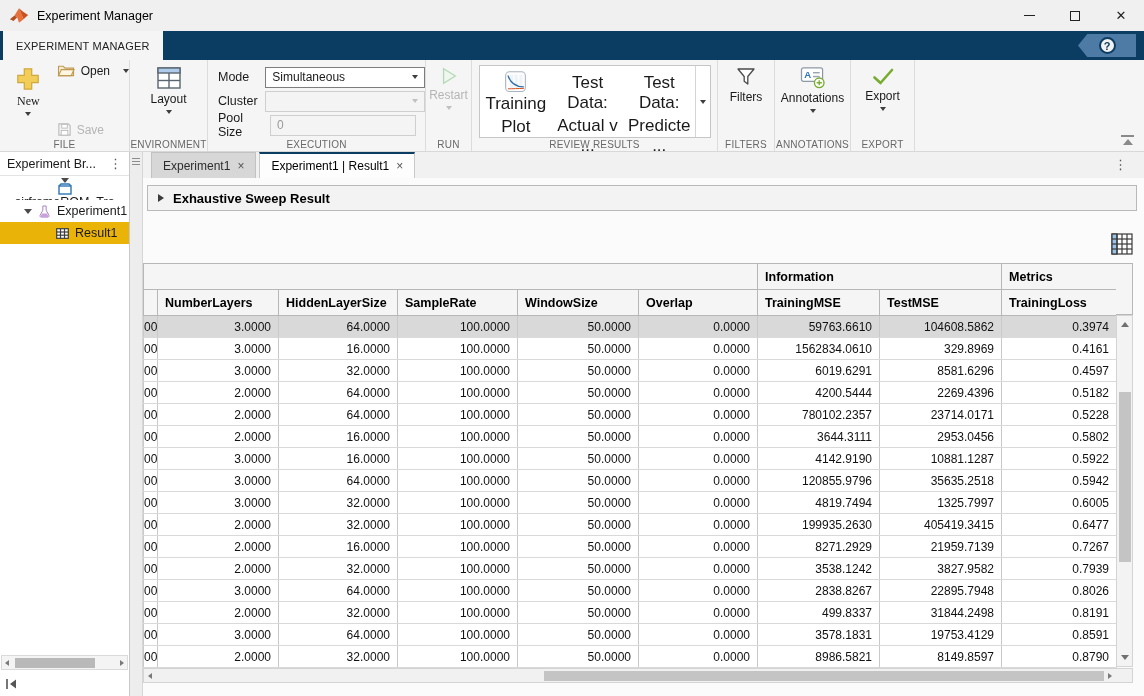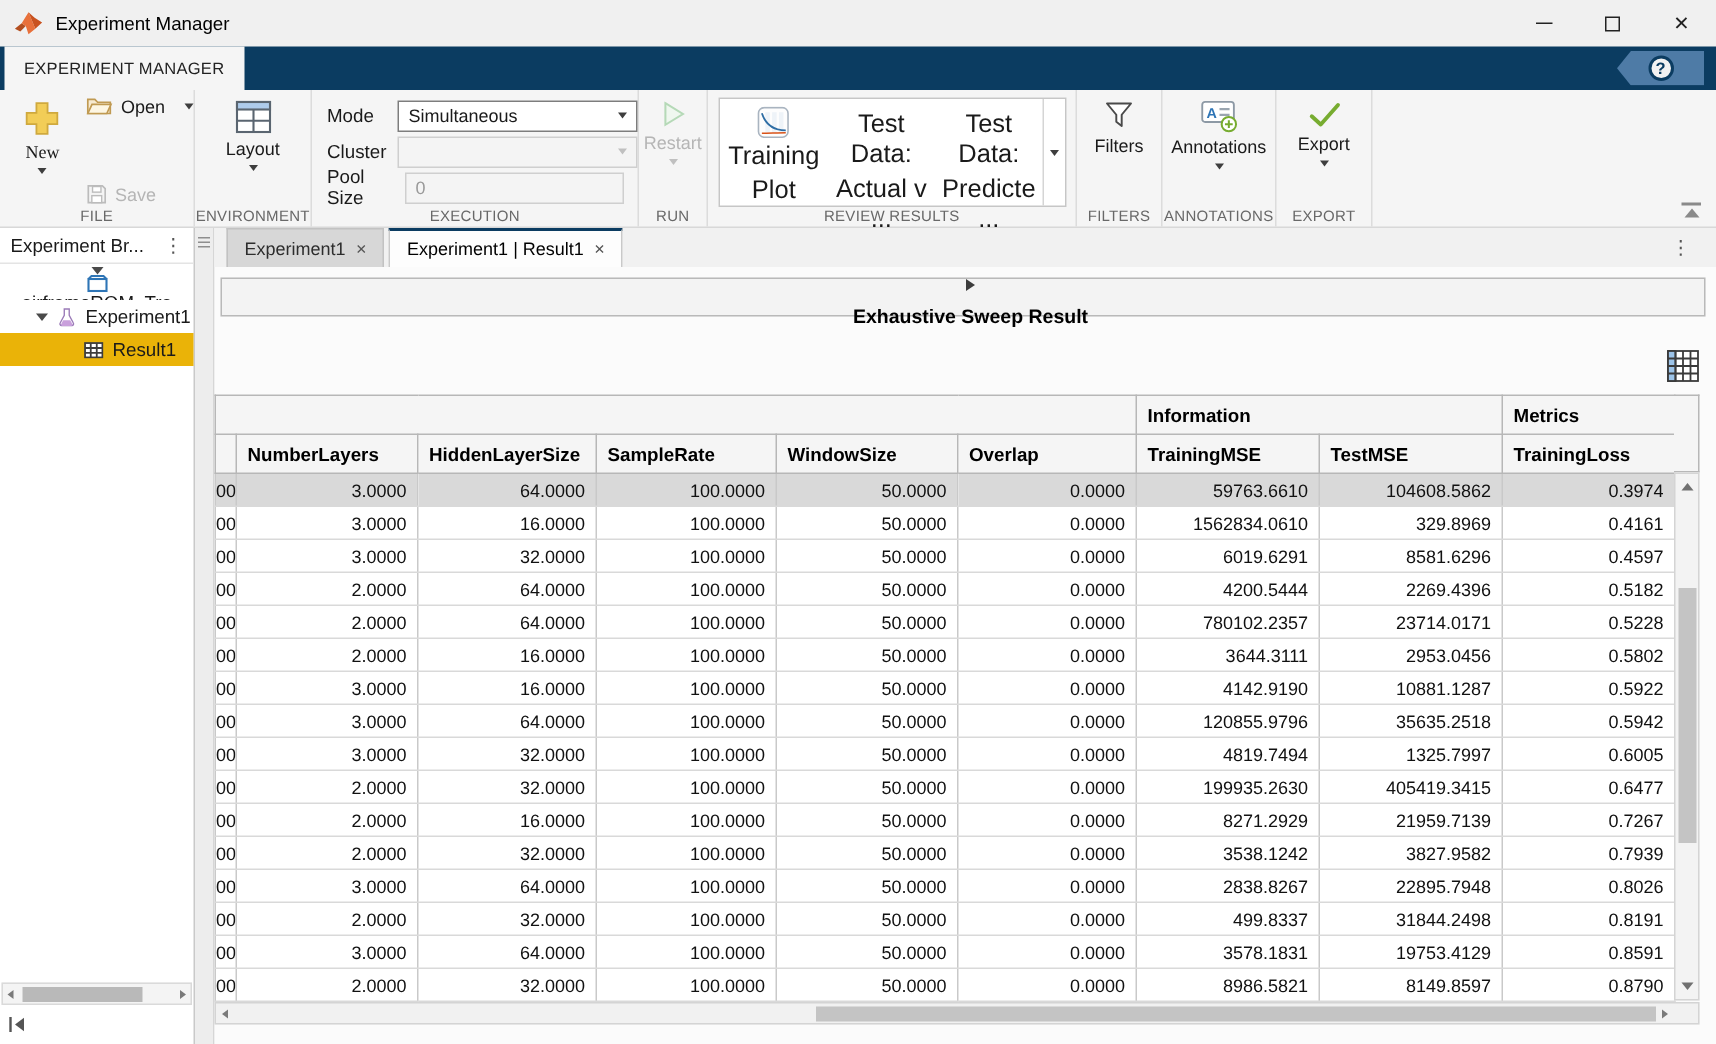--- a/index.html
+++ b/index.html
@@ -82,21 +82,21 @@
 
   
   .docarea { position:absolute; left:143px; top:152px; width:1001px; height:544px; background:#fbfbfb; }
   .tabbar { position:absolute; left:0; top:0; width:1001px; height:26px; background:#f1f1f1; display:flex; align-items:flex-end; }
   .dtab { height:26px; display:flex; align-items:center; gap:7px; padding:0 11px; font-size:12px; margin-right:3px; }
   .dtab.inactive { background:#d7d7d7; color:#2d2d2d; border:1px solid #c2c2c2; border-bottom:none; margin-left:8px; }
   .dtab.active { background:#fdfdfd; color:#000; border-left:1px solid #c9c9c9; border-right:1px solid #c9c9c9; border-top:2px solid #0b3c61; }
   .tab-close { color:#555; font-size:12px; }
   .tabbar .dots-v { position:absolute; right:14px; top:5px; }
 
-  .result-hdr { position:absolute; left:4px; top:33px; width:990px; height:26px; background:#f3f3f3; border:1px solid #b9b9b9; display:flex; align-items:center; padding-left:10px; gap:9px;flex-direction:column; }
+  .result-hdr { position:absolute; left:4px; top:33px; width:990px; height:26px; background:#f3f3f3; border:1px solid #b9b9b9; display:flex; align-items:center; padding-left:10px; gap:9px; }
   .tri-right { width:0; height:0; border-top:4.5px solid transparent; border-bottom:4.5px solid transparent; border-left:6px solid #3c3c3c; }
   .result-title { font-size:13px; font-weight:bold; color:#000; }
 
   .colicon-btn { position:absolute; left:967px; top:80px; width:24px; height:24px; display:flex; align-items:center; justify-content:center; }
 
   
   .table-wrap { position:absolute; left:0; top:111px; width:990px; }
   table { border-collapse:collapse; table-layout:fixed; width:973px; background:#fff; }
   thead th { background:#f5f5f5; border:1px solid #b7b7b7; font-size:12.5px; font-weight:bold; text-align:left; padding:0 0 0 7px; height:26px; color:#000; white-space:nowrap; overflow:hidden; }
   tbody td { border-left:1px solid #c9c9c9; border-right:1px solid #c9c9c9; border-bottom:1px solid #d9d9d9; font-size:12px; text-align:right; padding:0 7px 0 0; height:22px; white-space:nowrap; overflow:hidden; color:#111; }

